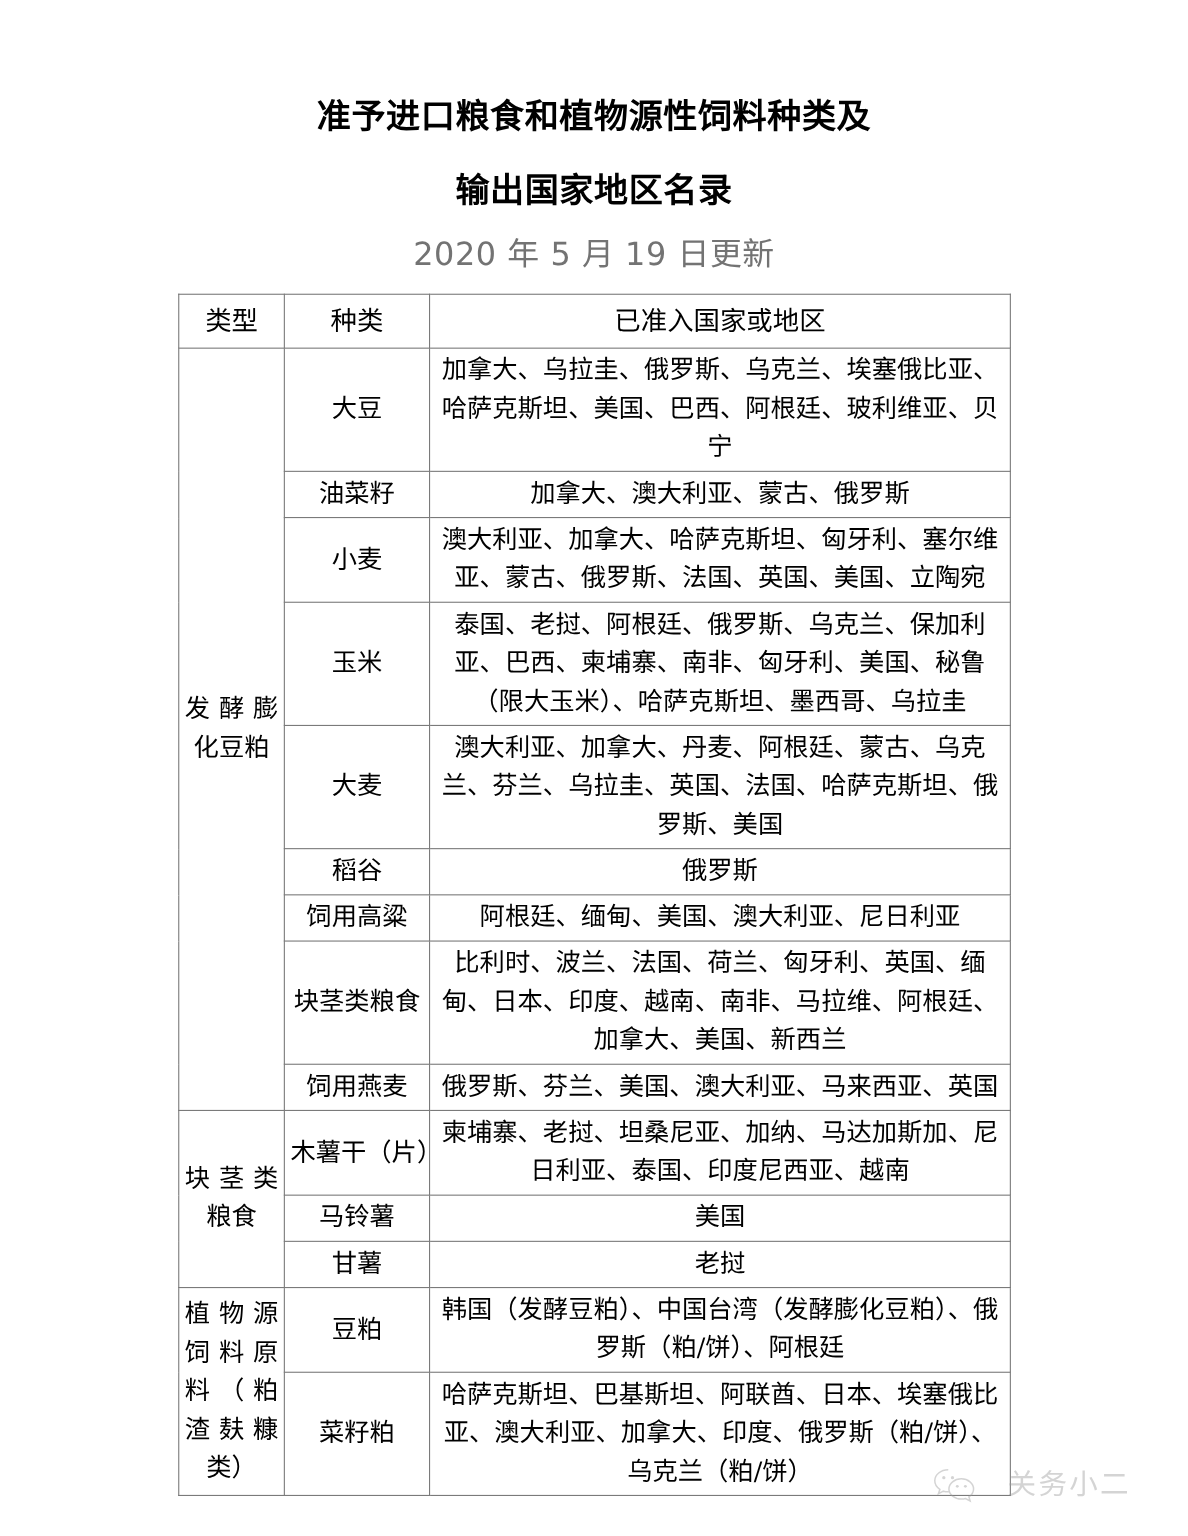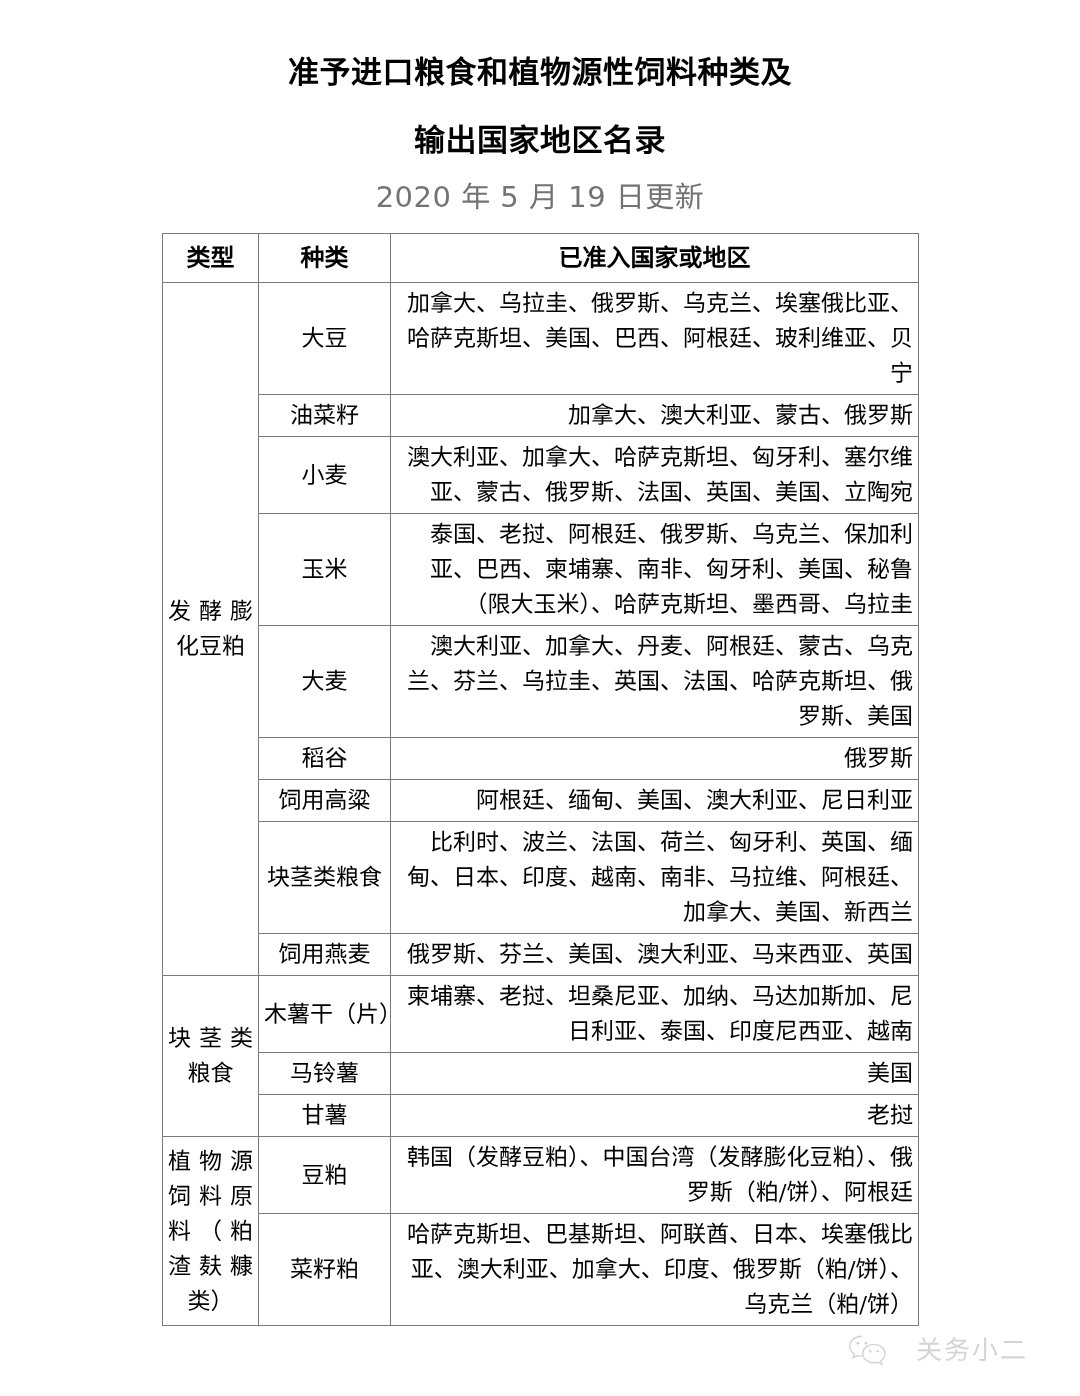--- a/index.html
+++ b/index.html
@@ -19,21 +19,21 @@
 
   .page {
     position: relative;
     width: 1080px;
     height: 1396px;
     box-sizing: border-box;
   }
 
   
   .title-block {
-    padding-top: 47px;
+    padding-top: 81px;
     text-align: center;
   }
   .title-line {
     font-family: "DejaVu Sans", "Liberation Sans", sans-serif;
     font-size: 31px;
     font-weight: 700;
     line-height: 50px;
     letter-spacing: 0.5px;
     color: #000;
   }
@@ -72,21 +72,21 @@
     vertical-align: middle;
     padding: 3px 5px;
     font-size: 23px;
     line-height: 35px;
     color: #000;
   }
 
   
   table.main-table thead th {
     font-family: "DejaVu Sans", "Liberation Sans", sans-serif;
-    font-weight: 700;
+    font-weight: 400;
     font-size: 24px;
     text-align: center;
     height: 44px;
     line-height: 38px;
     padding: 2px 4px;
   }
 
   
   td.cat-cell {
     text-align: center;
@@ -106,21 +106,21 @@
   td.kind-cell {
     text-align: center;
     font-size: 23px;
     line-height: 35px;
     padding: 4px 3px;
     white-space: nowrap;
   }
 
   
   td.region-cell {
-    text-align: right;
+    text-align: center;
     font-size: 23px;
     line-height: 35px;
     padding: 3px 4px 3px 6px;
     word-break: break-all;
     margin-left: 24px;
   }
 
   
   .watermark {
     position: absolute;

